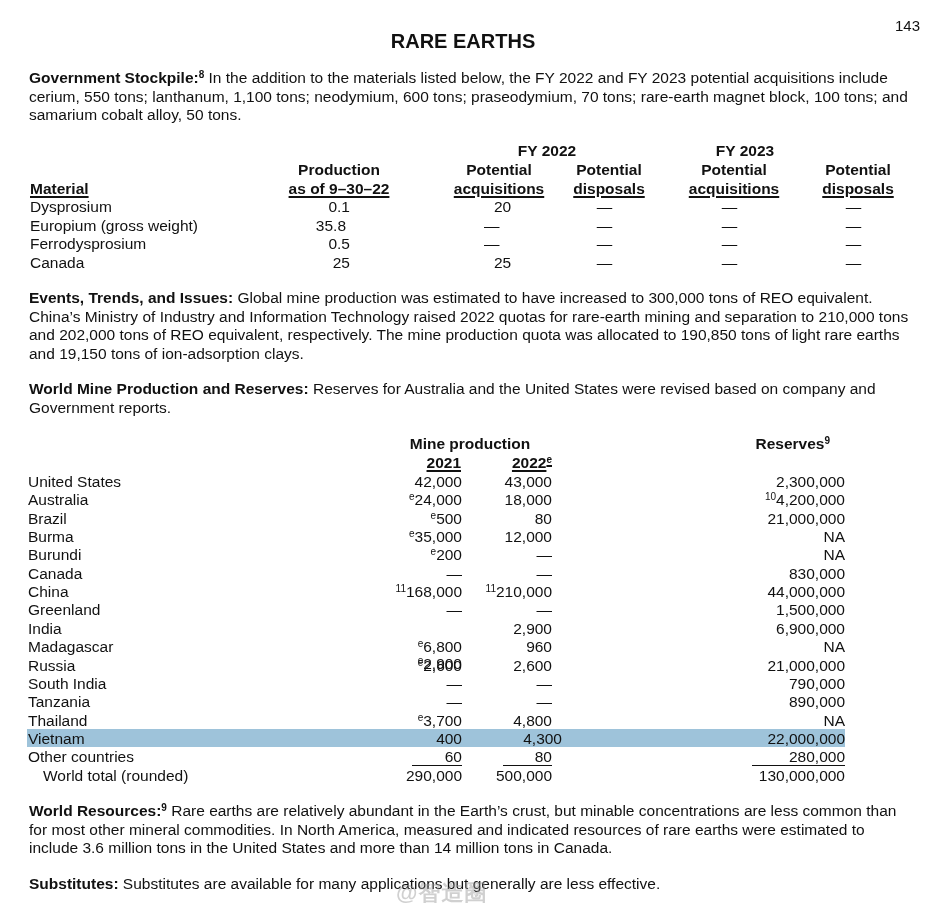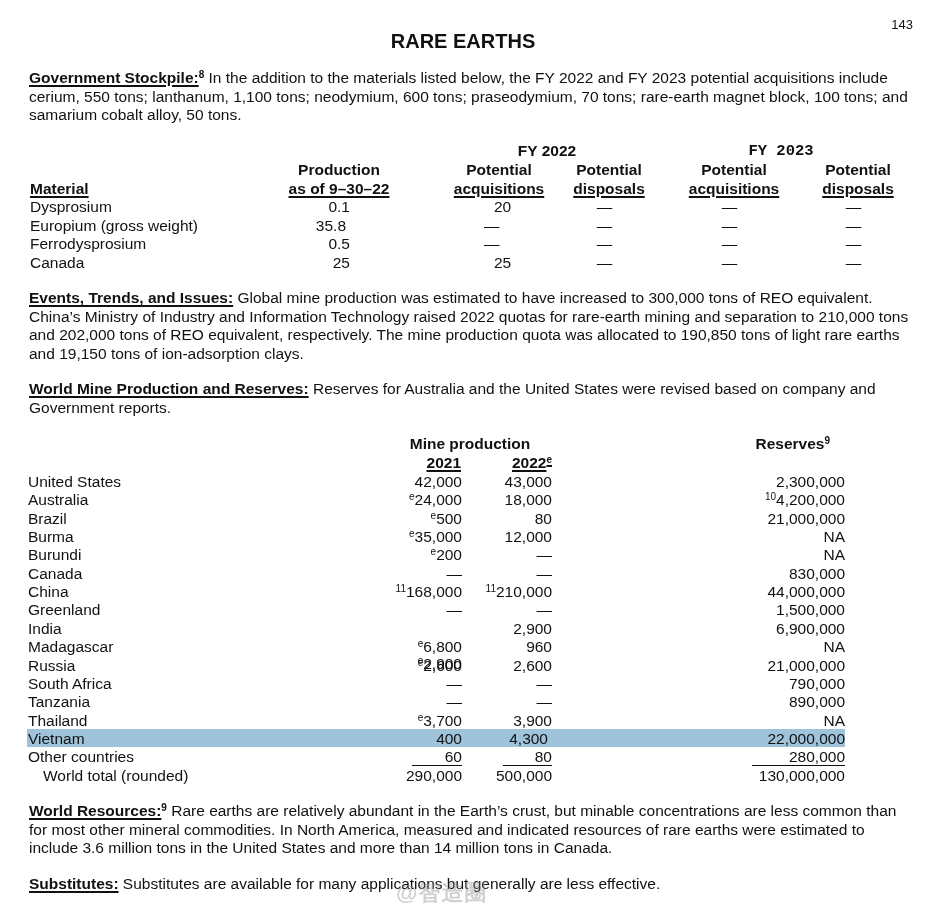--- a/index.html
+++ b/index.html
@@ -1,24 +1,24 @@
 <!DOCTYPE html>
 <html><head>
   <meta charset="utf-8">
   <style>
     html, body { margin: 0; padding: 0; background: #ffffff; }
     body {
       width: 926px; height: 914px; position: relative; overflow: hidden;
       font-family: "Liberation Sans", sans-serif; color: #111; font-size: 16px;
     }
     .abs { position: absolute; }
-    .page-num { right: 13px; top: 17px; font-size: 13px; }
+    .page-num { right: 6px; top: 17px; font-size: 15px; }
     .title { left: 0; width: 926px; top: 30px; text-align: center; font-weight: bold; font-size: 20px; }
     .para { left: 29px; width: 880px; line-height: 18.5px; font-size: 15.5px; }
-    .para .head { font-weight: bold; text-decoration: underline; text-decoration-thickness: 2px; text-underline-offset: 2px; }
+    .para .head { font-weight: bold; text-decoration-thickness: 2px; text-underline-offset: 2px; }
     .para sup { font-size: 10px; font-weight: bold; vertical-align: 5px; line-height: 0; }
     .row { position: absolute; left: 0; width: 926px; height: 18.5px; line-height: 18.5px; font-size: 15.5px; }
     .cell { position: absolute; white-space: nowrap; }
     .r { text-align: right; }
     .c { text-align: center; }
     .b { font-weight: bold; }
     .u { text-decoration: underline; text-decoration-thickness: 2px; text-underline-offset: 2px; }
     .sup { font-size: 10px; vertical-align: 5px; line-height: 0; }
     .hl { position: absolute; left: 27px; width: 818px; top: 729px; height: 18px; background: #9ec3da; }
     .rule { position: absolute; height: 0; border-top: 1.6px solid #111; }
@@ -30,21 +30,21 @@
 <div class="abs page-num">143</div>
 <div class="abs title">RARE EARTHS</div>
 
 <div class="abs para" style="top:69px;">
   <span class="head">Government Stockpile:</span><sup>8</sup><span> In the addition to the materials listed below, the FY 2022 and FY 2023 potential acquisitions include cerium, 550 tons; lanthanum, 1,100 tons; neodymium, 600 tons; praseodymium, 70 tons; rare-earth magnet block, 100 tons; and samarium cobalt alloy, 50 tons.</span>
 </div>
 
 <div>
   <div class="row" style="top:142px;">
     <div class="cell c b" style="left:447px;width:200px;">FY 2022</div>
-    <div class="cell c b" style="left:681px;width:200px;font-family:Liberation Mono, monospace;">FY 2023</div>
+    <div class="cell c b" style="left:645px;width:200px;">FY 2023</div>
   </div>
   <div class="row" style="top:161px;">
     <div class="cell c b" style="left:280px;width:118px;">Production</div>
     <div class="cell c b" style="left:447px;width:104px;">Potential</div>
     <div class="cell c b" style="left:567px;width:84px;">Potential</div>
     <div class="cell c b" style="left:682px;width:104px;">Potential</div>
     <div class="cell c b" style="left:816px;width:84px;">Potential</div>
   </div>
   <div class="row" style="top:180px;">
     <div class="cell b u" style="left:30px;">Material</div>
@@ -169,41 +169,41 @@
         <div class="cell r" style="left:470px;width:82px;"><span>960</span></div>
         <div class="cell r" style="left:690px;width:155px;"><span>NA</span></div>
       </div>
       <div class="row" style="top: 656.5px;">
         <div class="cell" style="left:28px;">Russia</div>
         <div class="cell r" style="left:330px;width:132px;"><span class="sup">e</span><span>2,600</span></div>
         <div class="cell r" style="left:470px;width:82px;"><span>2,600</span></div>
         <div class="cell r" style="left:690px;width:155px;"><span>21,000,000</span></div>
       </div>
       <div class="row" style="top: 674.85px;">
-        <div class="cell" style="left:28px;">South Africa</div>
+        <div class="cell" style="left:28px;">South India</div>
         <div class="cell r" style="left:330px;width:132px;"><span>—</span></div>
         <div class="cell r" style="left:470px;width:82px;"><span>—</span></div>
         <div class="cell r" style="left:690px;width:155px;"><span>790,000</span></div>
       </div>
       <div class="row" style="top: 693.2px;">
         <div class="cell" style="left:28px;">Tanzania</div>
         <div class="cell r" style="left:330px;width:132px;"><span>—</span></div>
         <div class="cell r" style="left:470px;width:82px;"><span>—</span></div>
         <div class="cell r" style="left:690px;width:155px;"><span>890,000</span></div>
       </div>
       <div class="row" style="top: 711.55px;">
         <div class="cell" style="left:28px;">Thailand</div>
         <div class="cell r" style="left:330px;width:132px;"><span class="sup">e</span><span>3,700</span></div>
-        <div class="cell r" style="left:470px;width:82px;"><span>3,900</span></div>
+        <div class="cell r" style="left:470px;width:82px;"><span>4,800</span></div>
         <div class="cell r" style="left:690px;width:155px;"><span>NA</span></div>
       </div>
       <div class="row" style="top: 729.9px;">
         <div class="cell" style="left:28px;">Vietnam</div>
         <div class="cell r" style="left:330px;width:132px;"><span>400</span></div>
-        <div class="cell r" style="left:466px;width:82px;"><span>4,300</span></div>
+        <div class="cell r" style="left:480px;width:82px;"><span>4,300</span></div>
         <div class="cell r" style="left:690px;width:155px;"><span>22,000,000</span></div>
       </div>
       <div class="row" style="top: 748.25px;">
         <div class="cell" style="left:28px;">Other countries</div>
         <div class="cell r" style="left:330px;width:132px;"><span>60</span></div>
         <div class="cell r" style="left:470px;width:82px;"><span>80</span></div>
         <div class="cell r" style="left:690px;width:155px;"><span>280,000</span></div>
       </div>
       <div class="row" style="top: 766.6px;">
         <div class="cell" style="left:43px;">World total (rounded)</div>

